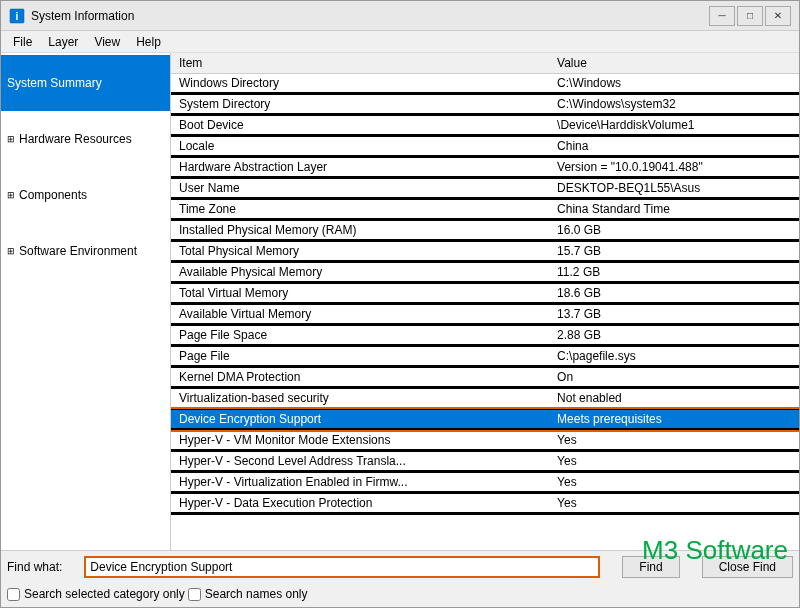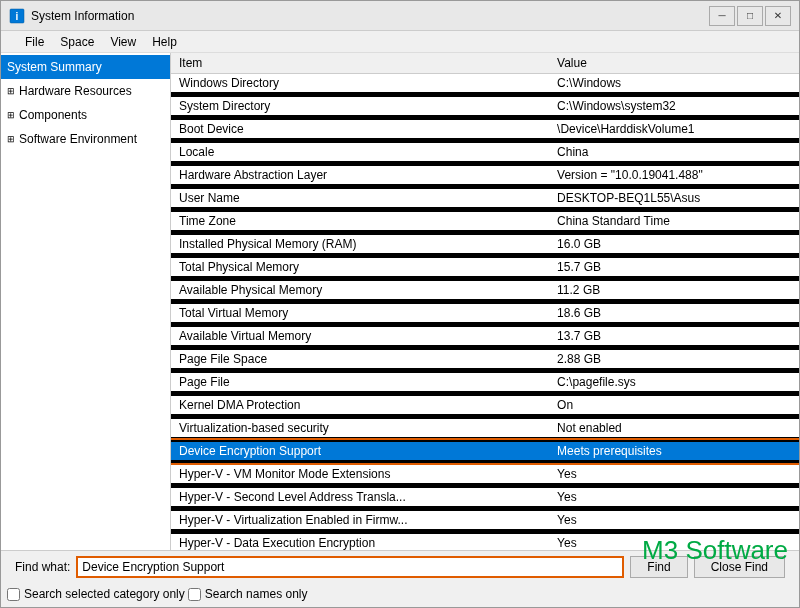--- a/index.html
+++ b/index.html
@@ -60,21 +60,21 @@
       justify-content: center;
       font-size: 10px;
       color: #333;
     }
 
     .menu-bar {
       background: #f0f0f0;
       height: 22px;
       display: flex;
       align-items: center;
-      padding: 0 16px;
+      padding: 0 4px;
       border-bottom: 1px solid #ddd;
       flex-shrink: 0;
     }
 
     .menu-item {
       padding: 2px 8px;
       cursor: pointer;
       font-size: 12px;
       color: #000;
     }
@@ -88,21 +88,21 @@
     .sidebar {
       width: 170px;
       background: white;
       border-right: 1px solid #ccc;
       overflow-y: auto;
       flex-shrink: 0;
       padding: 2px 0;
     }
 
     .sidebar-item {
-      padding: 2px 6px;
+      padding: 18px 6px;
       cursor: pointer;
       color: #000;
       white-space: nowrap;
       font-size: 12px;
       line-height: 20px;
     }
 
     .sidebar-item.selected {
       background: #0078d7;
       color: white;
@@ -145,41 +145,41 @@
       padding: 3px 8px;
       text-align: left;
       font-weight: normal;
       position: sticky;
       top: 0;
       z-index: 1;
     }
 
     tbody tr td {
       padding: 2px 8px;
-      border-bottom: 5px solid #000000;
+      border-bottom: 3px solid #000000;
       white-space: nowrap;
       margin-left: 32px;
     }
 
     tbody tr.highlighted td {
       background: #0078d7;
       color: white;
     }
 
     .bottom-bar {
       border-top: 1px solid #ccc;
       background: #f0f0f0;
       flex-shrink: 0;
     }
 
     .find-row {
       display: flex;
       align-items: center;
-      padding: 4px 14px;
-      gap: 6px;
+      padding: 4px 6px;
+      gap: 22px;
       height: 32px;
     }
 
     .find-label {
       font-size: 12px;
       color: #000;
       white-space: nowrap;
     }
 
     .find-input {
@@ -238,21 +238,21 @@
     <span class="title-bar-title">System Information</span>
     <div class="title-bar-controls">
       <button class="title-btn">─</button>
       <button class="title-btn">□</button>
       <button class="title-btn close">✕</button>
     </div>
   </div>
 
   <div class="menu-bar">
     <span class="menu-item">File</span>
-    <span class="menu-item">Space</span>
+    <span class="menu-item">Layer</span>
     <span class="menu-item">View</span>
     <span class="menu-item">Help</span>
   </div>
 
   <div class="main-area">
 
     <div class="sidebar">
       <div class="sidebar-item selected">System Summary</div>
       <div class="sidebar-item expandable">
         <span class="expand-icon">⊞</span>
@@ -352,21 +352,21 @@
               </tr>
               <tr>
                 <td>Hyper-V - Second Level Address Transla...</td>
                 <td>Yes</td>
               </tr>
               <tr>
                 <td>Hyper-V - Virtualization Enabled in Firmw...</td>
                 <td>Yes</td>
               </tr>
               <tr>
-                <td>Hyper-V - Data Execution Encryption</td>
+                <td>Hyper-V - Data Execution Protection</td>
                 <td>Yes</td>
               </tr>
             </tbody>
         </table>
       </div>
     </div>
   </div>
 
   <div class="bottom-bar">
     <div class="find-row">

